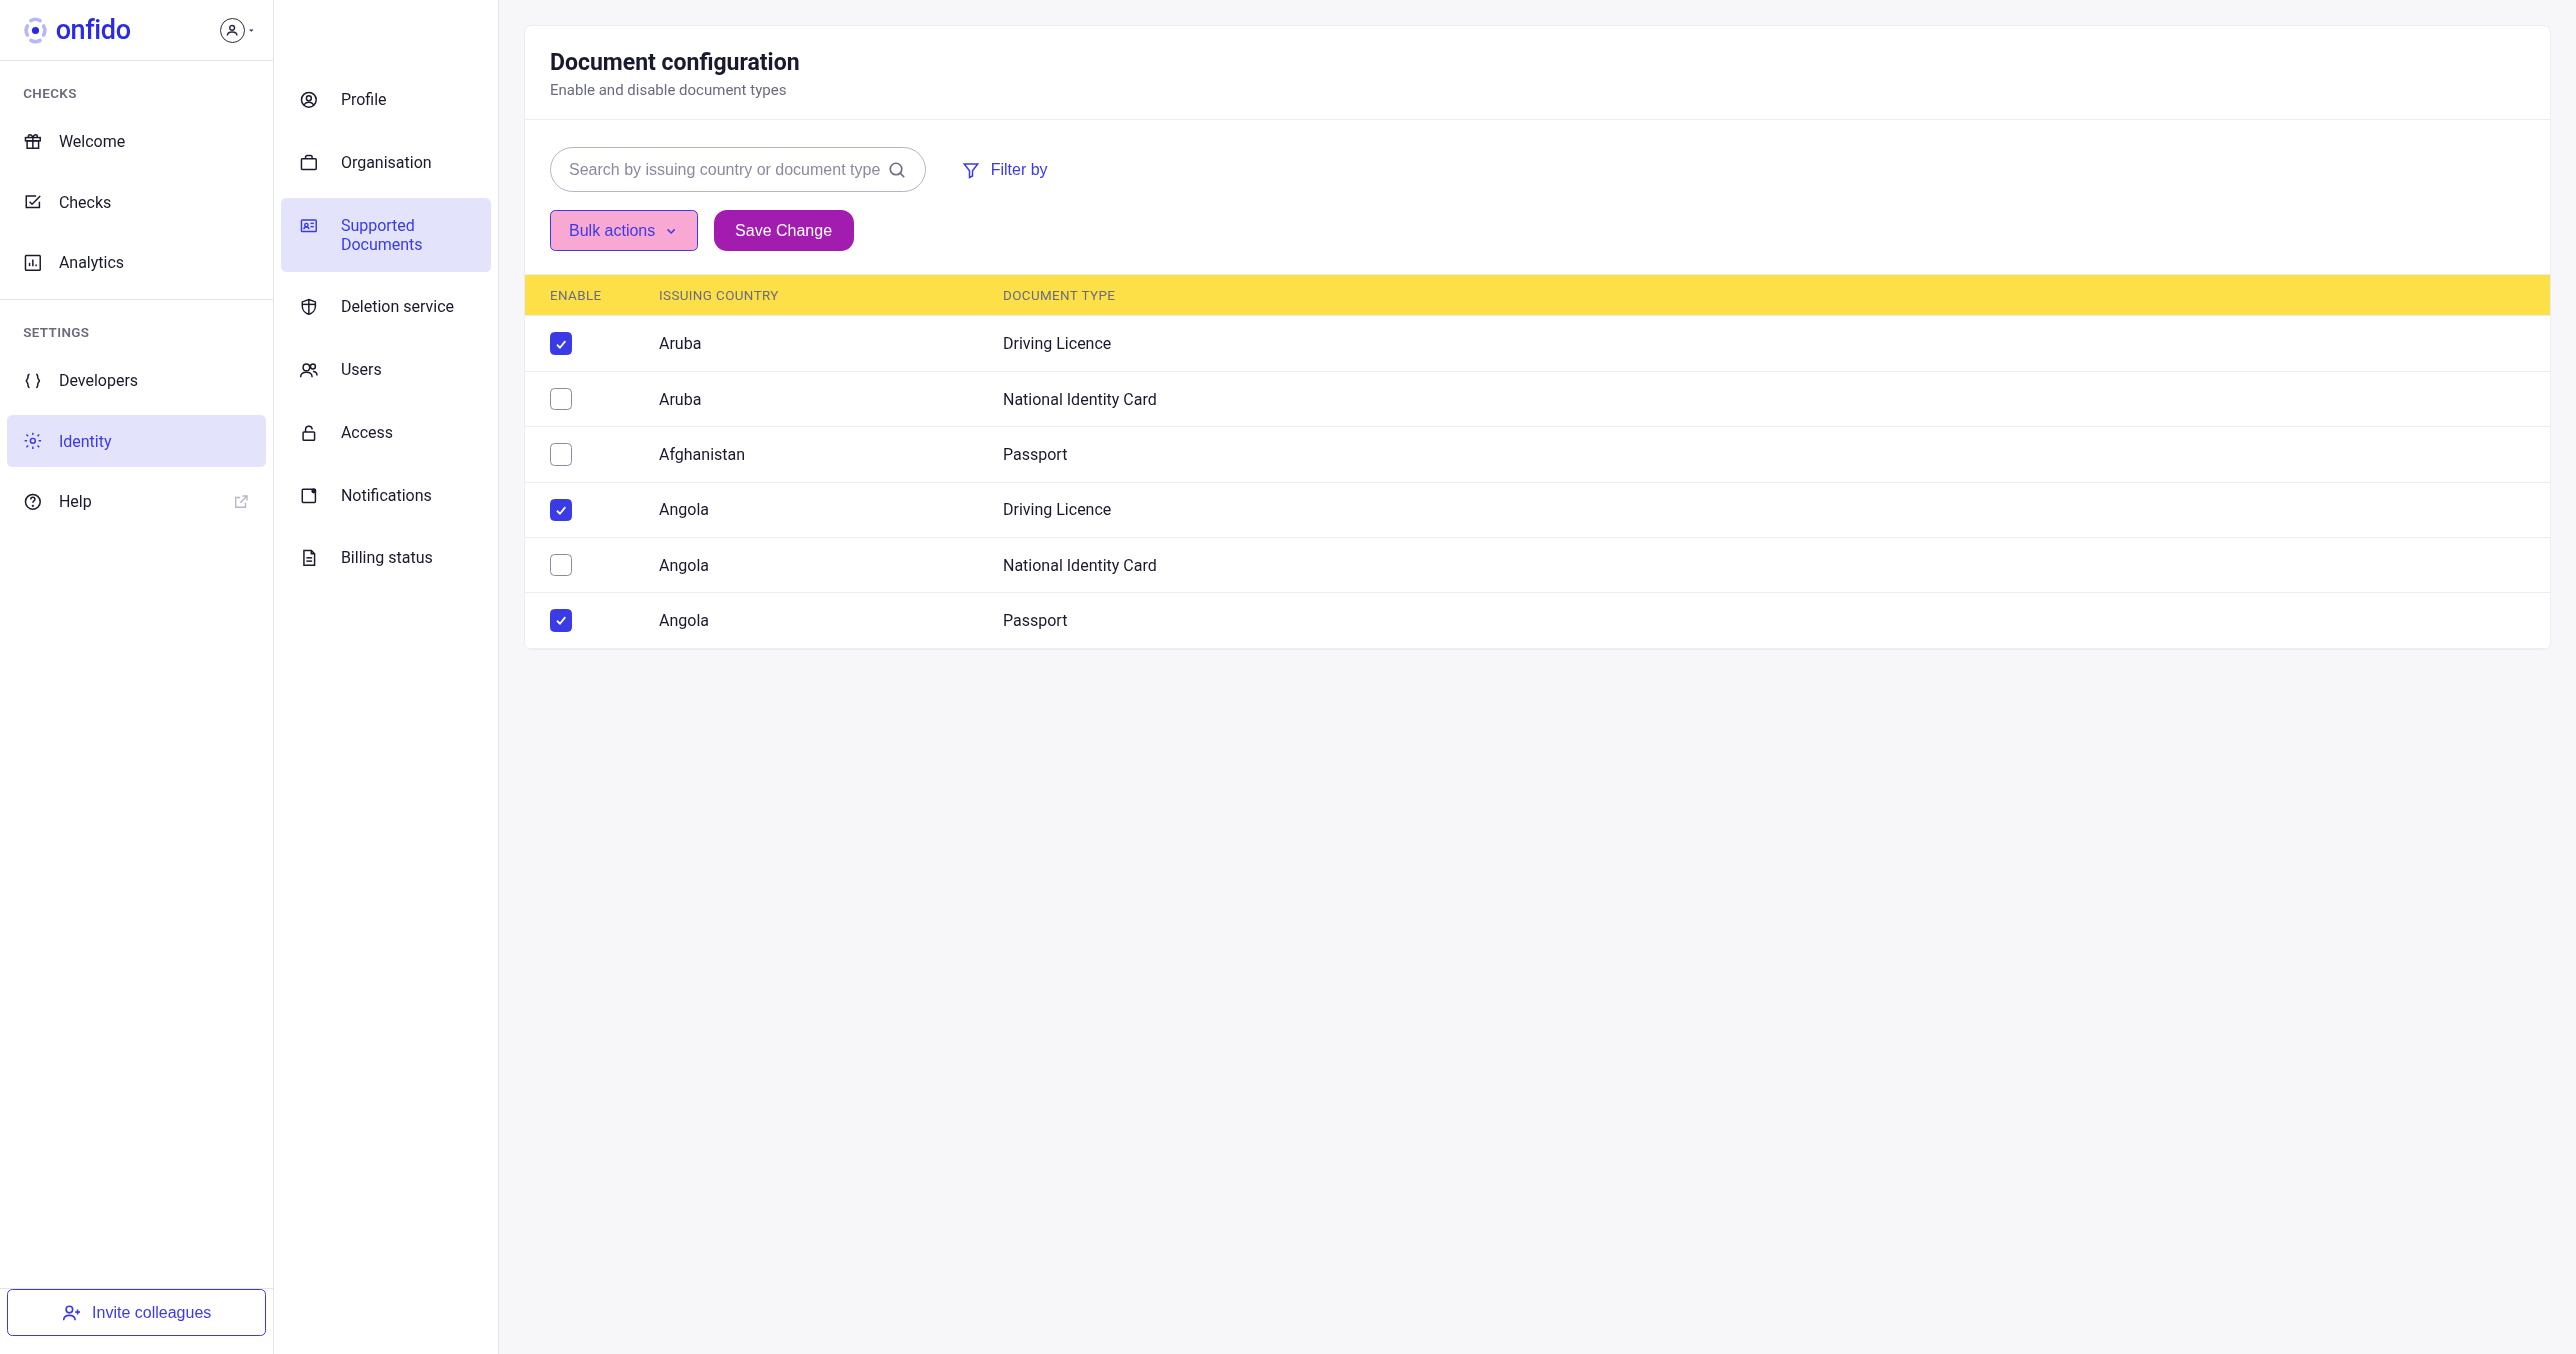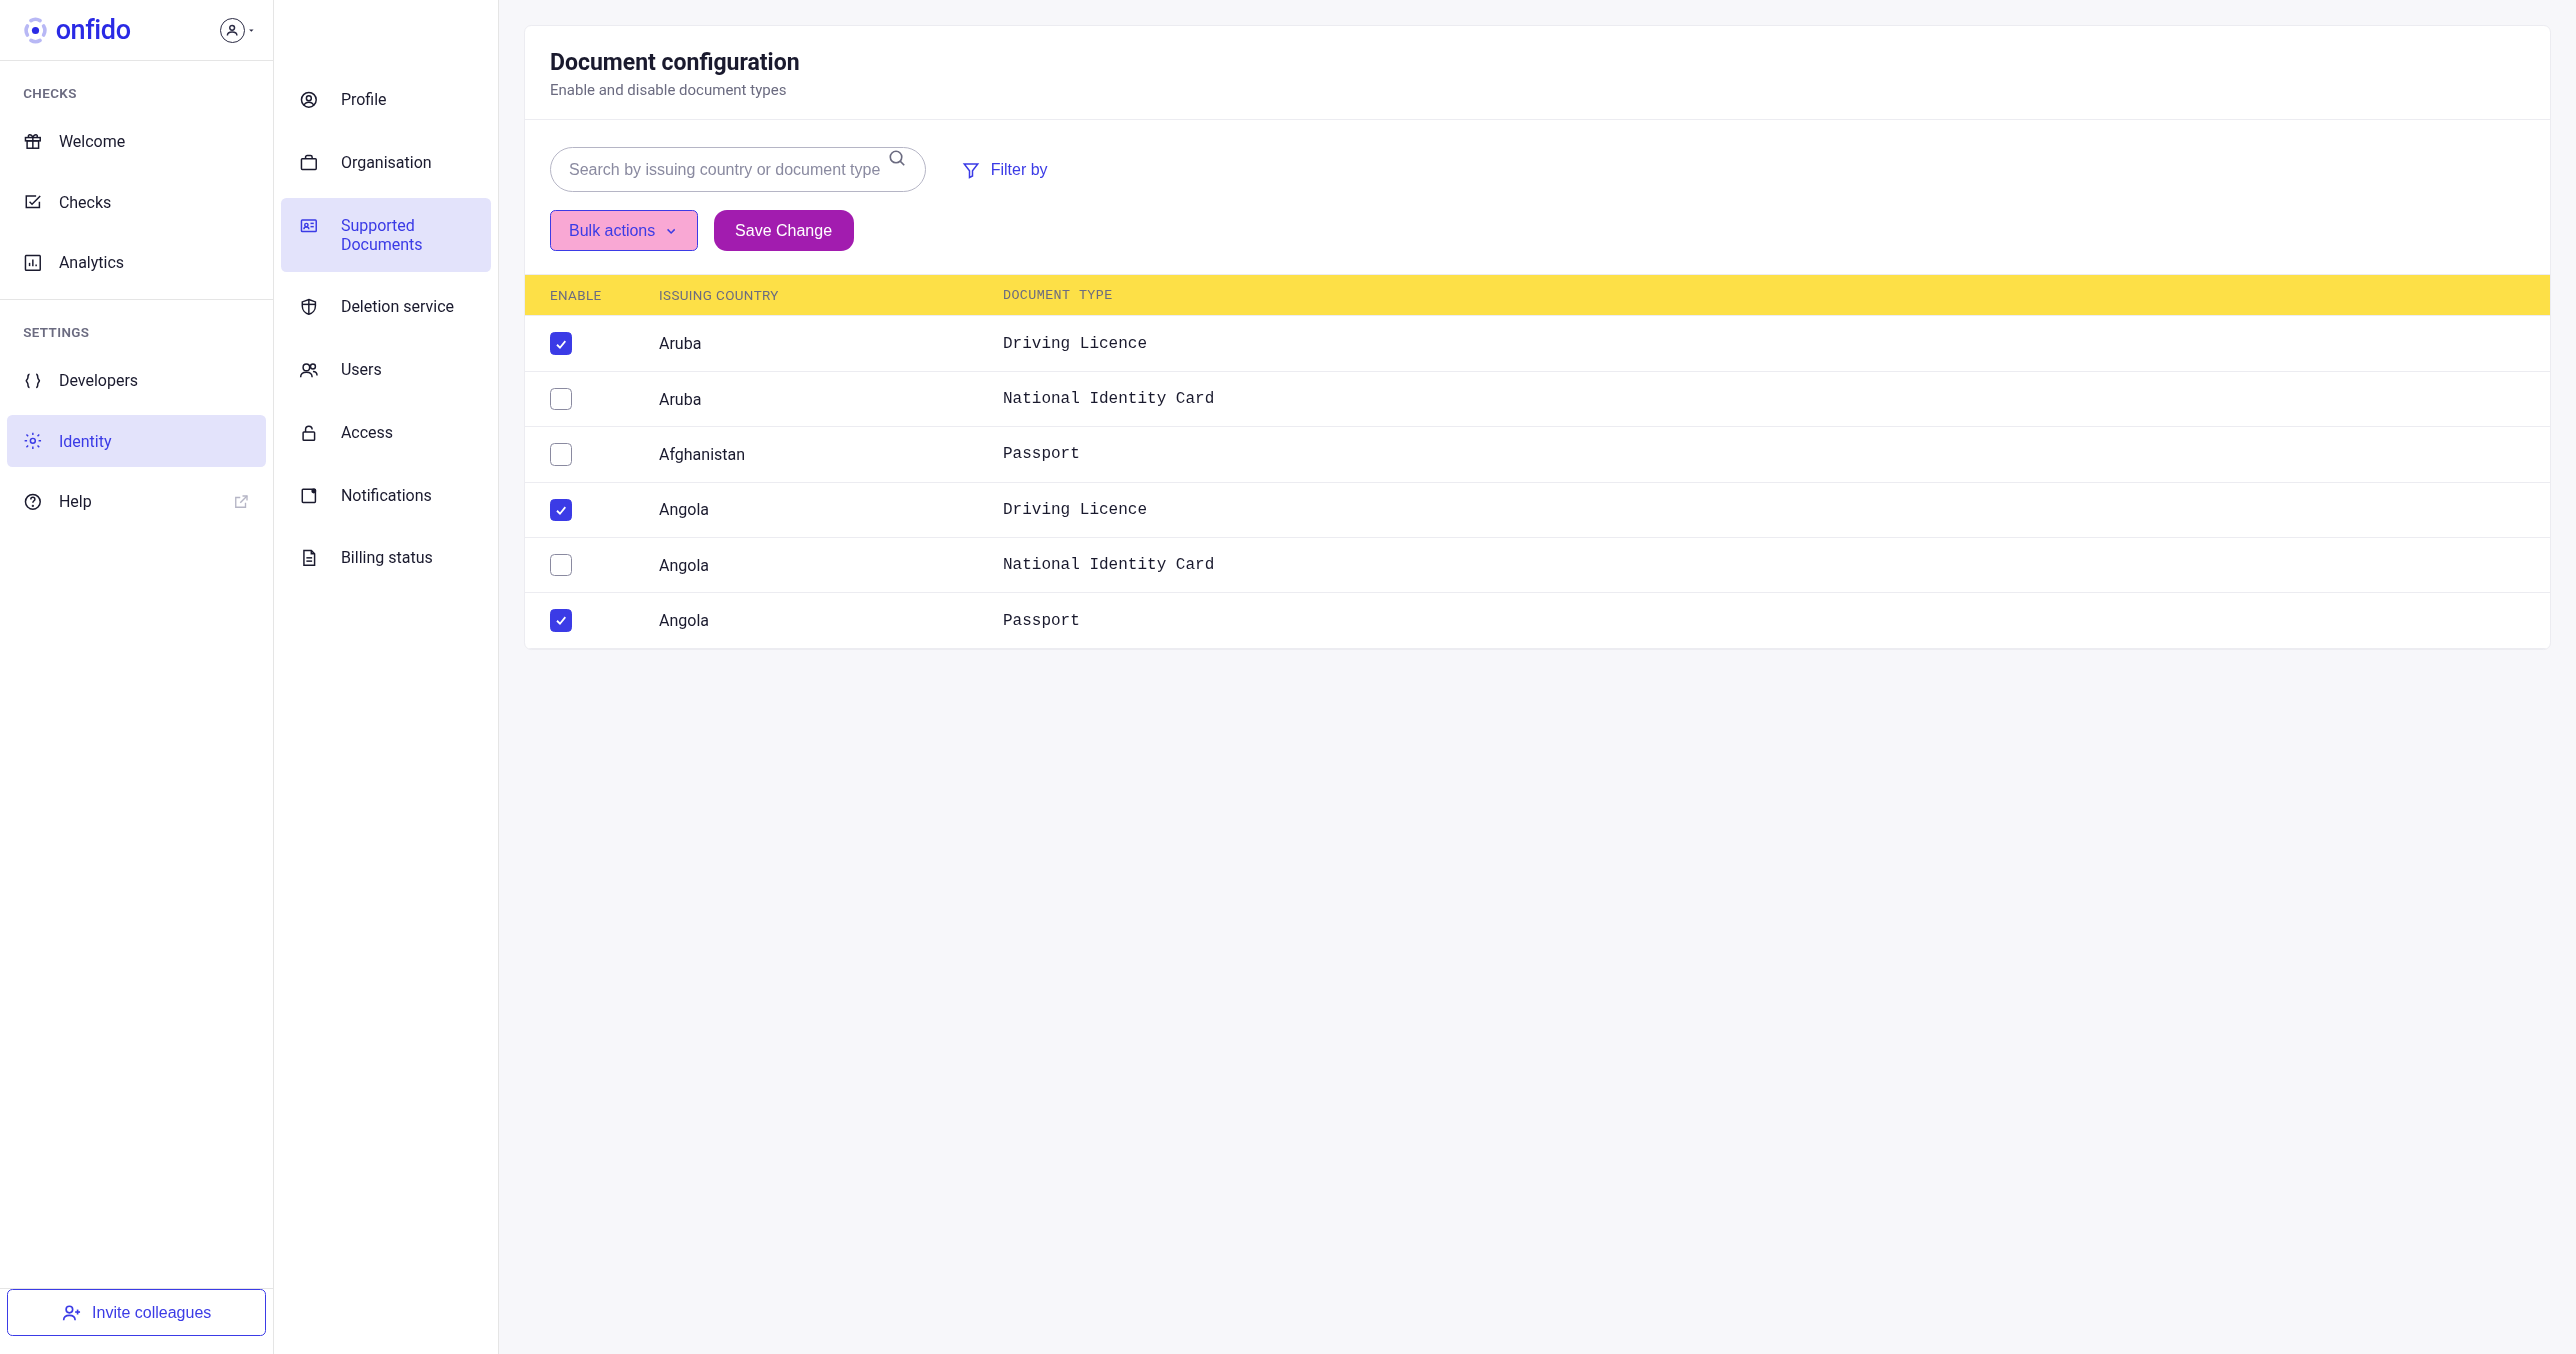--- a/index.html
+++ b/index.html
@@ -183,20 +183,21 @@
     flex-direction: column;
     gap: 18px;
   }
   .toolbar-row1 {
     display: flex;
     align-items: center;
     gap: 36px;
   }
   .search-box {
     display: flex;
+    align-items: center;
     border: 1.3px solid #b5b5c5;
     border-radius: 894px;
     padding: 0 18px;
     height: 45px;
     width: 376px;
   }
   .search-box input {
     flex: 1;
     border: none;
     outline: none;
@@ -261,21 +262,21 @@
     border-bottom: 0.9px solid #ececf1;
     background: #fde047;
   }
   .th, .td {
     font-size: 13.4px;
     color: #6b6b80;
     letter-spacing: 0.4px;
   }
   .col-enable { width: 109px; }
   .col-country { width: 344px; }
-  .col-doctype { flex: 1; font-family: Liberation Mono, monospace; }
+  .col-doctype { flex: 1; }
   .td-row {
     display: flex;
     align-items: center;
     padding: 16px 25px;
     border-bottom: 0.9px solid #ececf1;
   }
   .td-row .td {
     font-size: 16px;
     color: #1a1a2e;
     letter-spacing: 0;

